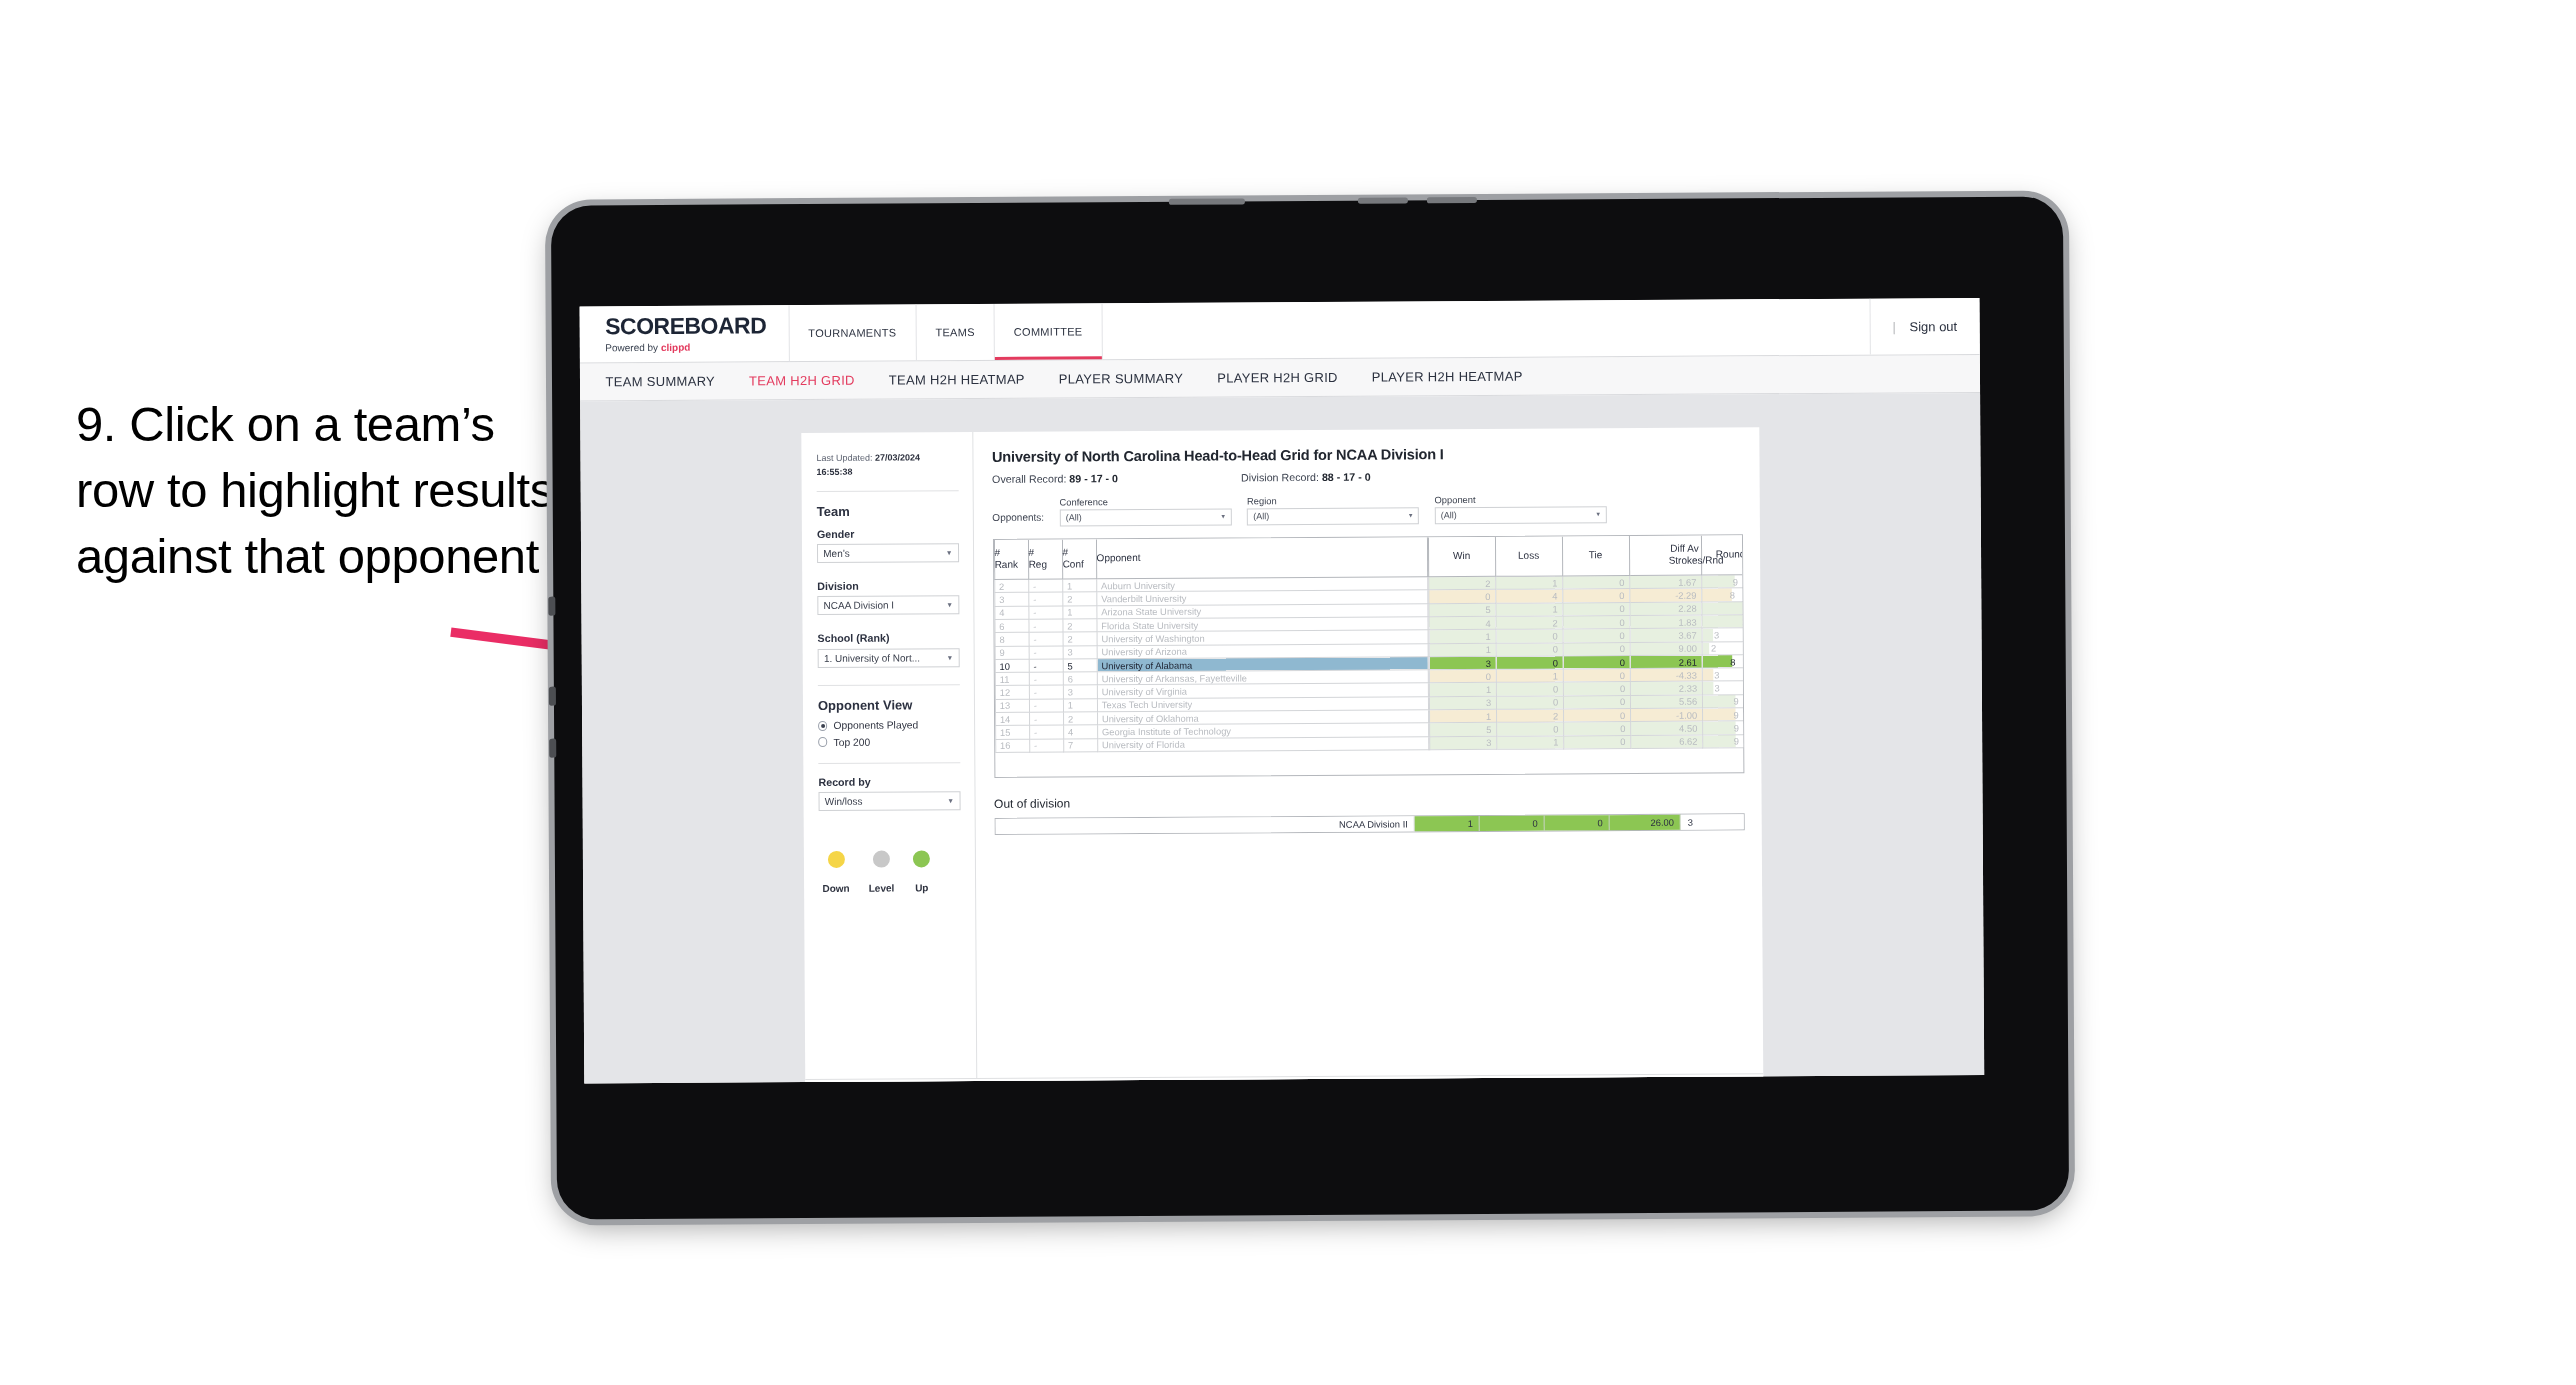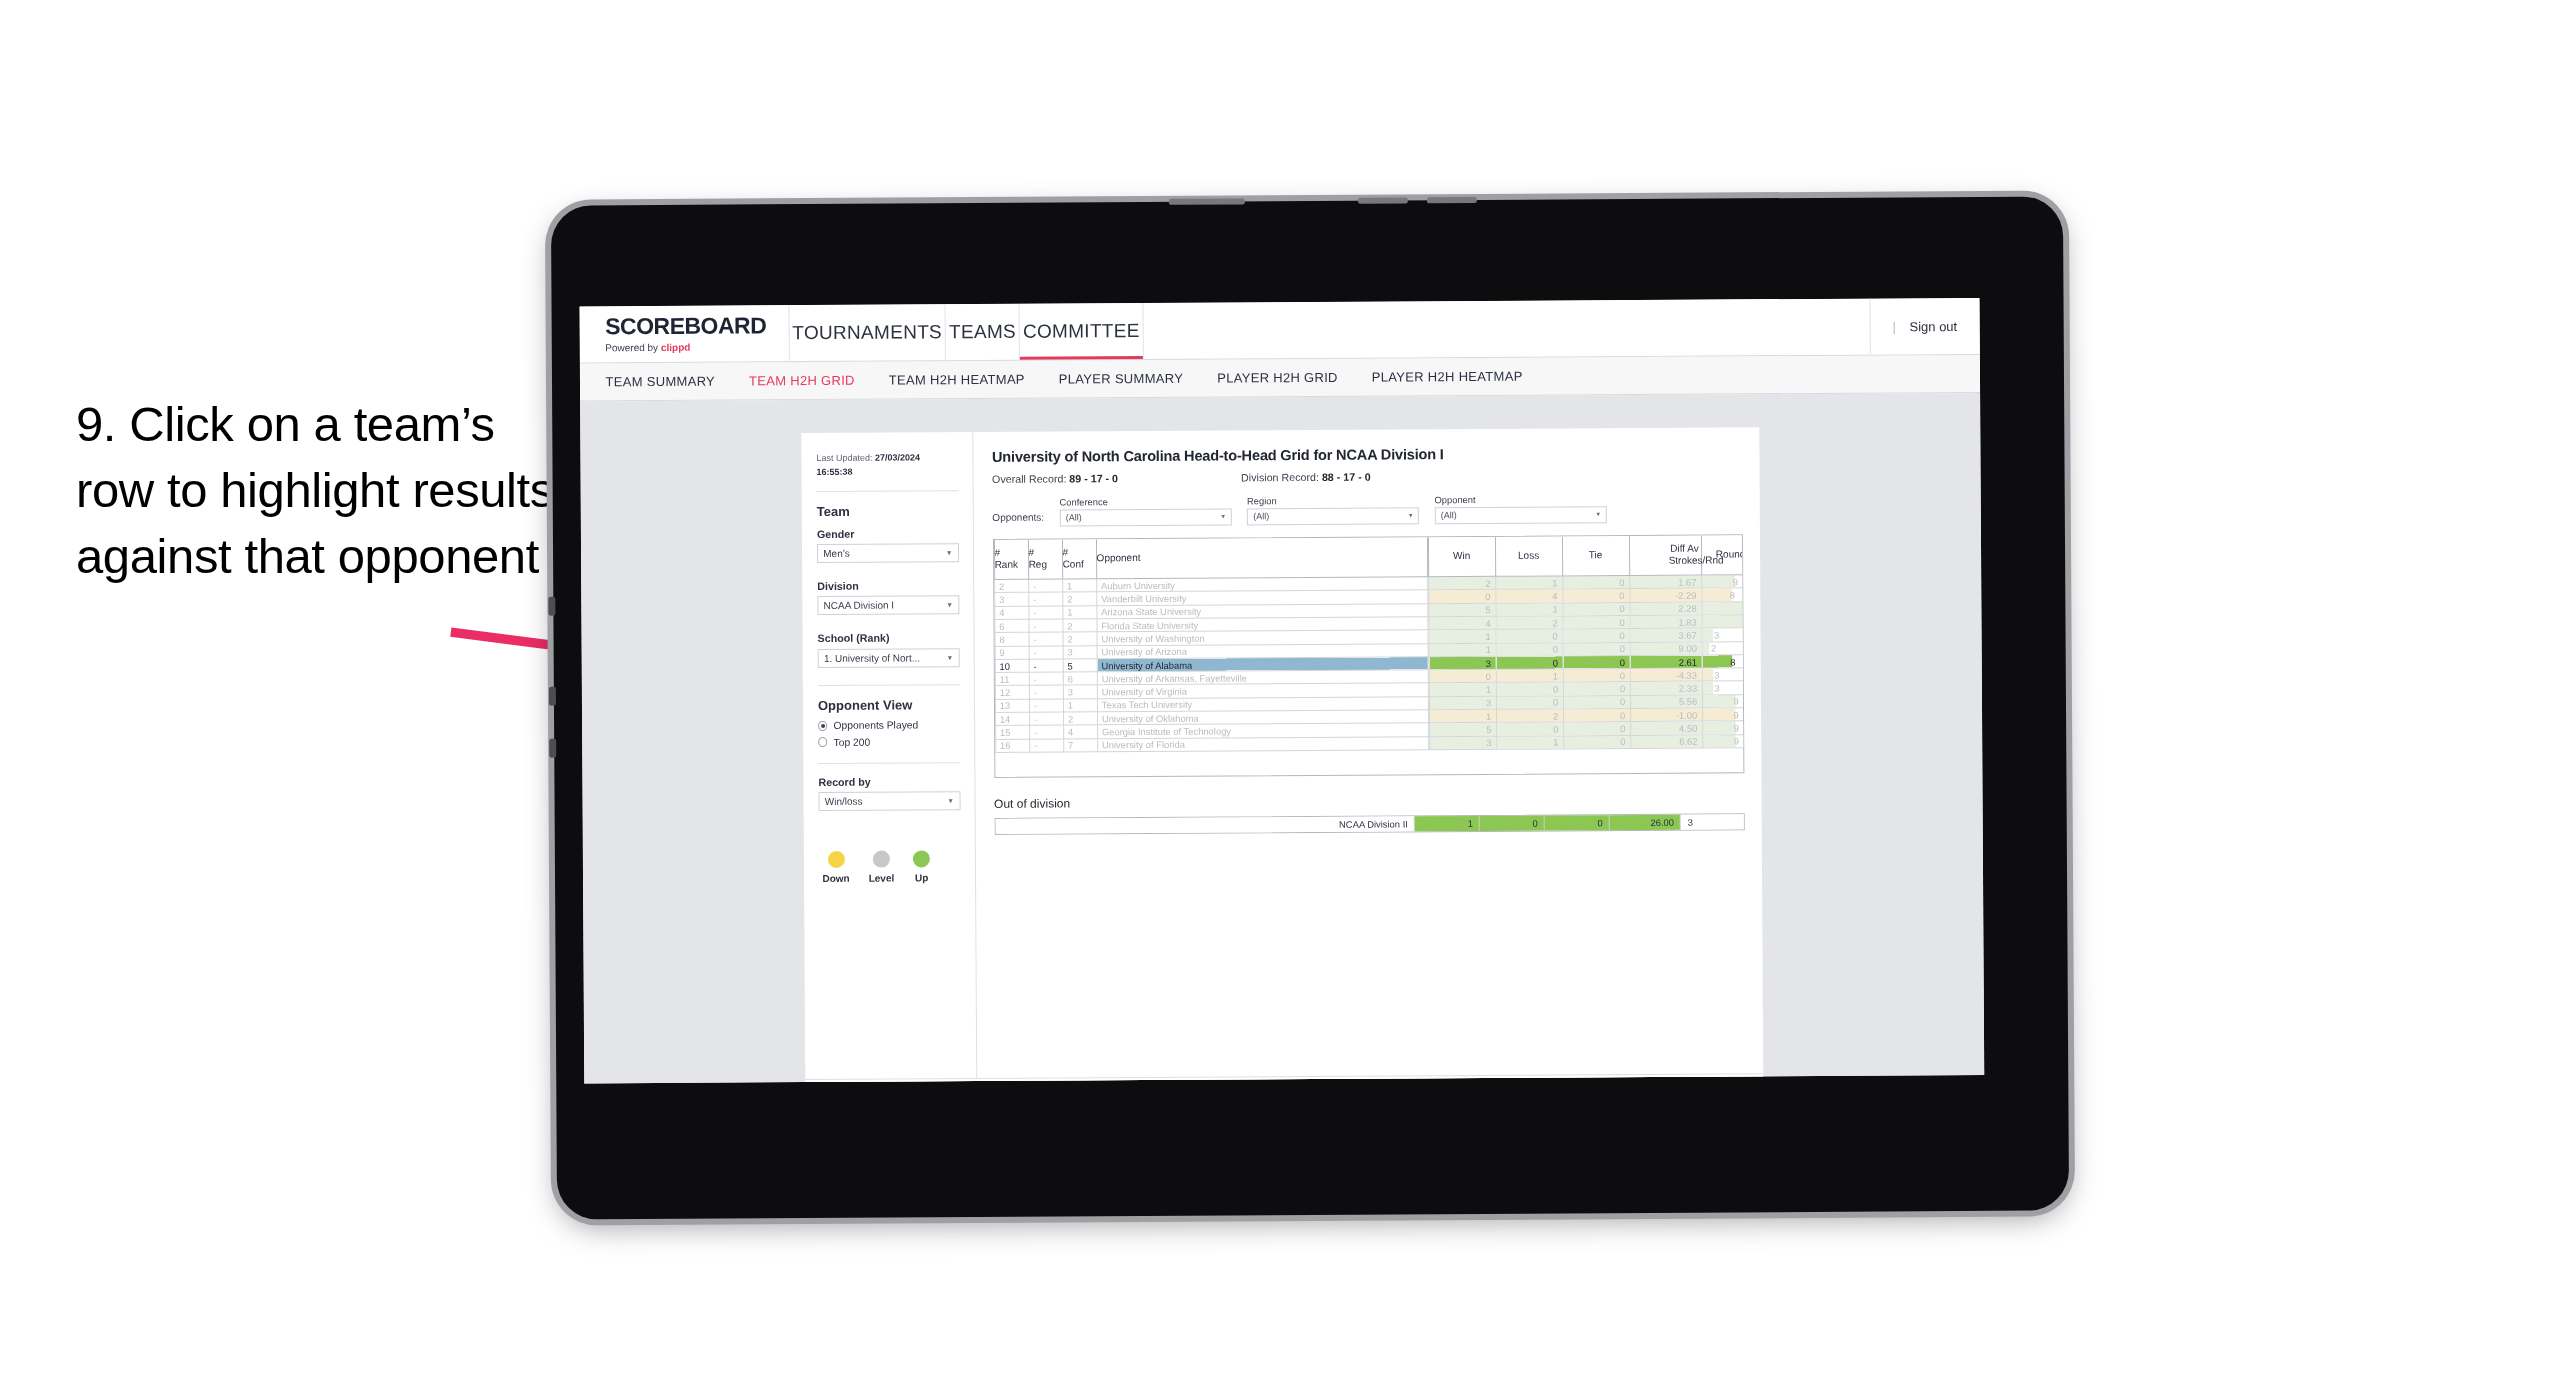--- a/index.html
+++ b/index.html
@@ -91,22 +91,22 @@
     font-size: 23px; font-weight: bold; letter-spacing: -0.5px;
     color: #1d2535; font-family: "Liberation Sans", sans-serif;
     line-height: 1;
   }
   #brand-sub {
     font-size: 10px; color: #3c4452; margin-top: 3.4px;
   }
   #brand-sub .clippd { color: #e33b5e; font-weight: bold; }
 
   .topnav-item {
-    display: flex; align-items: center; padding: 0 3px;
-    font-size: 19px; color: #2c3240; letter-spacing: 0.3px;
+    display: flex; align-items: center; padding: 0 19px;
+    font-size: 11px; color: #2c3240; letter-spacing: 0.3px;
     border-right: 0.9px solid #e2e3e6; cursor: pointer; position: relative;
   }
   .topnav-item.active::after {
     content: ""; position: absolute; left: 0; right: 0; bottom: 0;
     height: 3.4px; background: #e33b5e;
   }
   #topnav-spacer { flex: 1; border-right: 0.9px solid #e2e3e6; }
   #signout-area {
     display: flex; align-items: center; gap: 13.7px; padding: 0 22px;
     font-size: 13px; color: #2c3240;
@@ -169,21 +169,21 @@
     background: #fff; flex-shrink: 0; position: relative;
   }
   .radio.checked::after {
     content:""; position:absolute; left:1.7px; top:1.7px; width:4.3px; height:4.3px;
     border-radius:50%; background:#3c4250;
   }
   .radio-label { font-size: 10.3px; color: #2f3340; }
   #legend {
     display: flex; gap: 19px; margin-top: 40px; padding-left: 3.4px;
   }
-  .legend-item { display: flex; flex-direction: column; align-items: center; gap: 5px; }
+  .legend-item { display: flex; flex-direction: column; align-items: center; gap: 15px; }
   .legend-dot { width: 17px; height: 17px; border-radius: 50%; }
   .legend-text { font-size: 10px; font-weight: bold; color: #2f3340; }
 
   
   #viz {
     flex: 1; padding: 17px 17px 0 19px; min-width: 0;
     display: flex; flex-direction: column;
   }
   #viz-title { font-size: 14.6px; font-weight: bold; color: #21262f; letter-spacing: -0.2px; }
   #records-row { display: flex; margin-top: 7.7px; font-size: 10.7px; color: #3d4350; }

